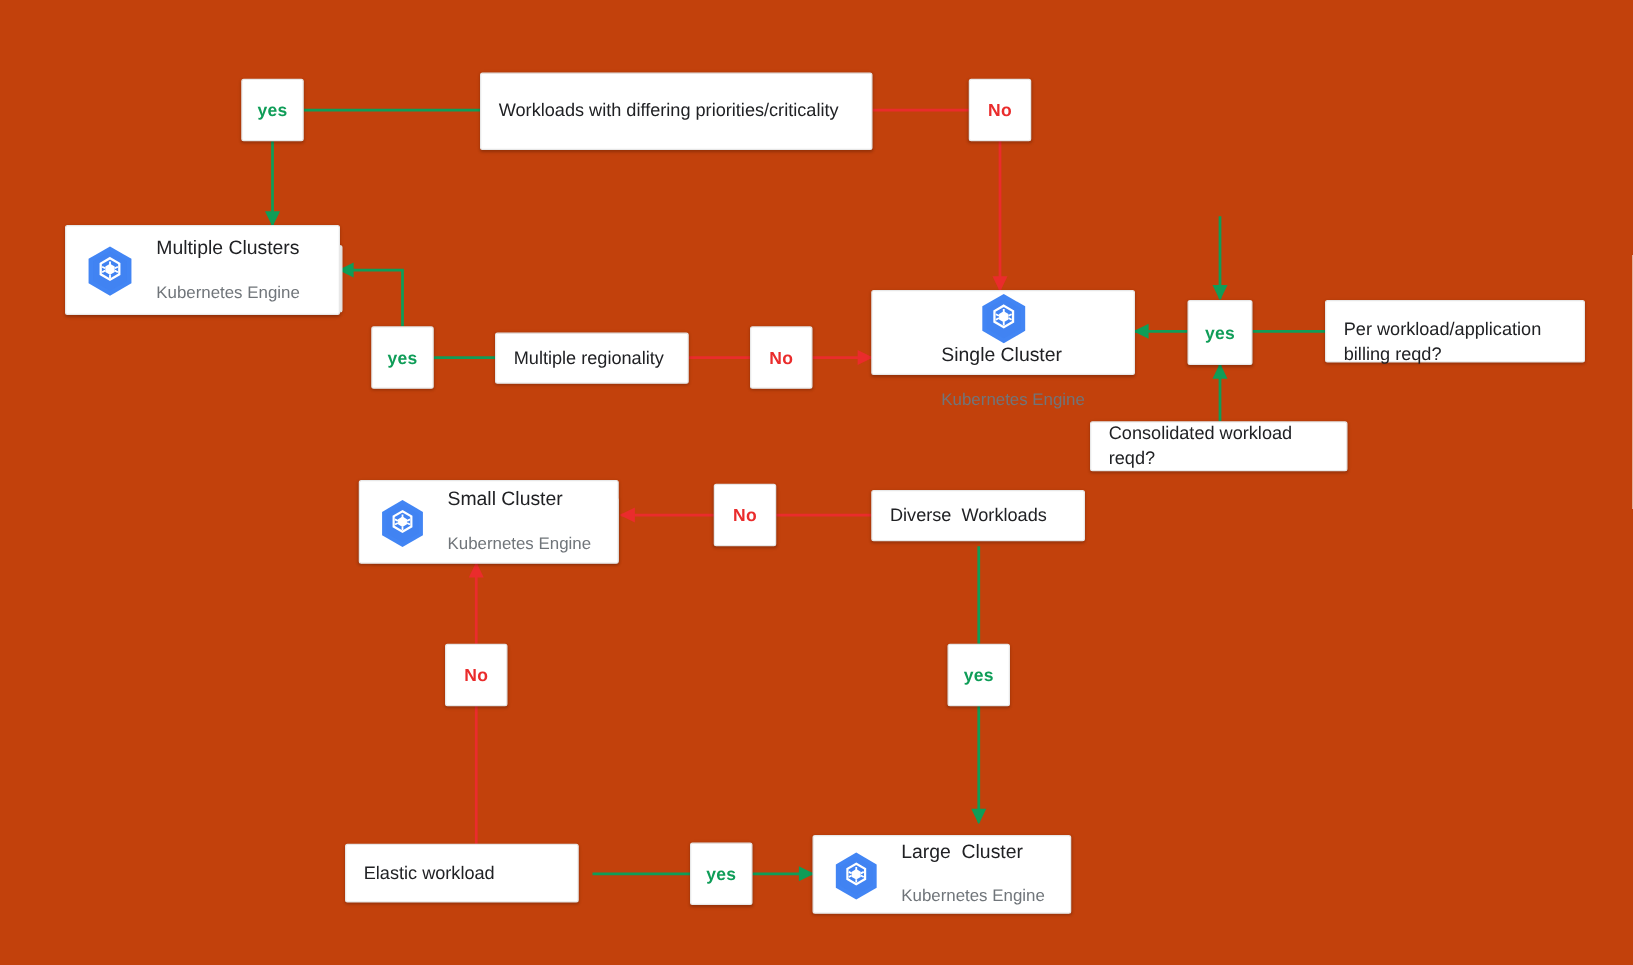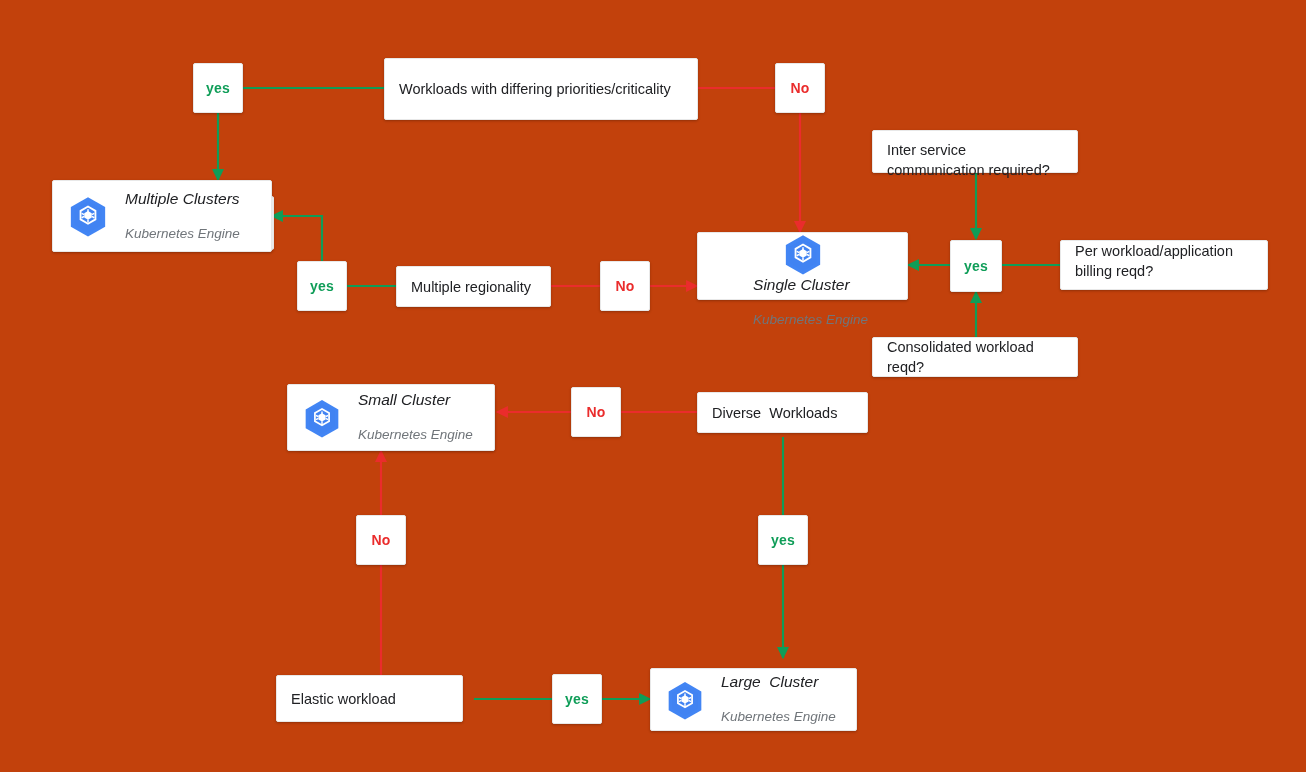--- a/index.html
+++ b/index.html
@@ -58,21 +58,20 @@
   }
   .chip.yes { color: #0f9d58; }
   .chip.no  { color: #ea2c2c; }
 
   
   .product {
     display: flex;
     align-items: center;
     padding: 0 14px;
     z-index: 6;
-    font-style: italic;
   }
   .product .labels {
     display: flex;
     flex-direction: column;
     justify-content: center;
     margin-left: 16px;
   }
   .product .ptitle {
     font-size: 15.5px;
     color: #202124;
@@ -157,21 +156,20 @@
       <path d="M602,699 L650,699" stroke="#0f9d58" marker-end="url(#arrG)"></path>
     </g>
   </svg>
 
   <div class="node chip yes" style="left:193px; top:63px;">yes</div>
 
   <div class="node textnode" style="left:384px; top:58px; width:314px; height:62px;text-align:center;">Workloads with differing priorities/criticality</div>
 
   <div class="node chip no" style="left:775px; top:63px;">No</div>
 
-  <div class="node textnode" style="left:872px; top:130px; width:206px; height:43px; align-items:flex-start; padding-top:9px;">Inter service communication required?</div>
 
   <div class="stack-ghost" style="left:62px; top:196px; width:212px; height:54px;"></div>
   <div class="node product" style="left:52px; top:180px; width:220px; height:72px;">
     <svg class="gke-icon" width="42" height="42" viewBox="0 0 48 48" xmlns="http://www.w3.org/2000/svg">
       <polygon points="24,2.5 43.6,13.8 43.6,36.2 24,47.5 4.4,36.2 4.4,13.8" fill="#4285f4"></polygon>
       <polygon points="24,7 39.5,16 39.5,34 24,43 8.5,34 8.5,16" fill="#3b78e7" opacity="0.18"></polygon>
       <path d="M24,13.2 L32.5,18.1 L32.5,27.9 L24,32.8 L15.5,27.9 L15.5,18.1 Z" fill="none" stroke="#ffffff" stroke-width="2.1"></path>
       <path d="M24,18.3 L28.3,20.8 L28.3,25.8 L24,28.3 L19.7,25.8 L19.7,20.8 Z" fill="#ffffff"></path>
       <path d="M24,16.3 L24,19.6 M31.2,21.0 L28.4,22.4 M31.2,26.0 L28.4,24.4 M24,28.0 L24,31.3 M16.8,26.0 L19.6,24.4 M16.8,21.0 L19.6,22.4" stroke="#ffffff" stroke-width="1.7"></path>
     </svg>
@@ -196,21 +194,21 @@
       <path d="M24,16.3 L24,19.6 M31.2,21.0 L28.4,22.4 M31.2,26.0 L28.4,24.4 M24,28.0 L24,31.3 M16.8,26.0 L19.6,24.4 M16.8,21.0 L19.6,22.4" stroke="#ffffff" stroke-width="1.7"></path>
     </svg>
     <span class="labels">
       <span class="ptitle">Single Cluster</span>
       <span class="psub">Kubernetes Engine</span>
     </span>
   </div>
 
   <div class="node chip yes" style="left:950px; top:240px; width:52px; height:52px;">yes</div>
 
-  <div class="node textnode" style="left:1060px; top:240px; width:208px; height:50px; align-items:flex-start; padding-top:0;">Per workload/application billing reqd?</div>
+  <div class="node textnode" style="left:1060px; top:240px; width:208px; height:50px; align-items:flex-start; padding-top:13px;">Per workload/application billing reqd?</div>
 
   <div class="node textnode" style="left:872px; top:337px; width:206px; height:40px;">Consolidated workload reqd?</div>
 
   <div class="stack-ghost" style="left:297px; top:398px; width:198px; height:52px;"></div>
   <div class="node product" style="left:287px; top:384px; width:208px; height:67px;">
     <svg class="gke-icon" width="40" height="40" viewBox="0 0 48 48" xmlns="http://www.w3.org/2000/svg">
       <polygon points="24,2.5 43.6,13.8 43.6,36.2 24,47.5 4.4,36.2 4.4,13.8" fill="#4285f4"></polygon>
       <polygon points="24,7 39.5,16 39.5,34 24,43 8.5,34 8.5,16" fill="#3b78e7" opacity="0.18"></polygon>
       <path d="M24,13.2 L32.5,18.1 L32.5,27.9 L24,32.8 L15.5,27.9 L15.5,18.1 Z" fill="none" stroke="#ffffff" stroke-width="2.1"></path>
       <path d="M24,18.3 L28.3,20.8 L28.3,25.8 L24,28.3 L19.7,25.8 L19.7,20.8 Z" fill="#ffffff"></path>

